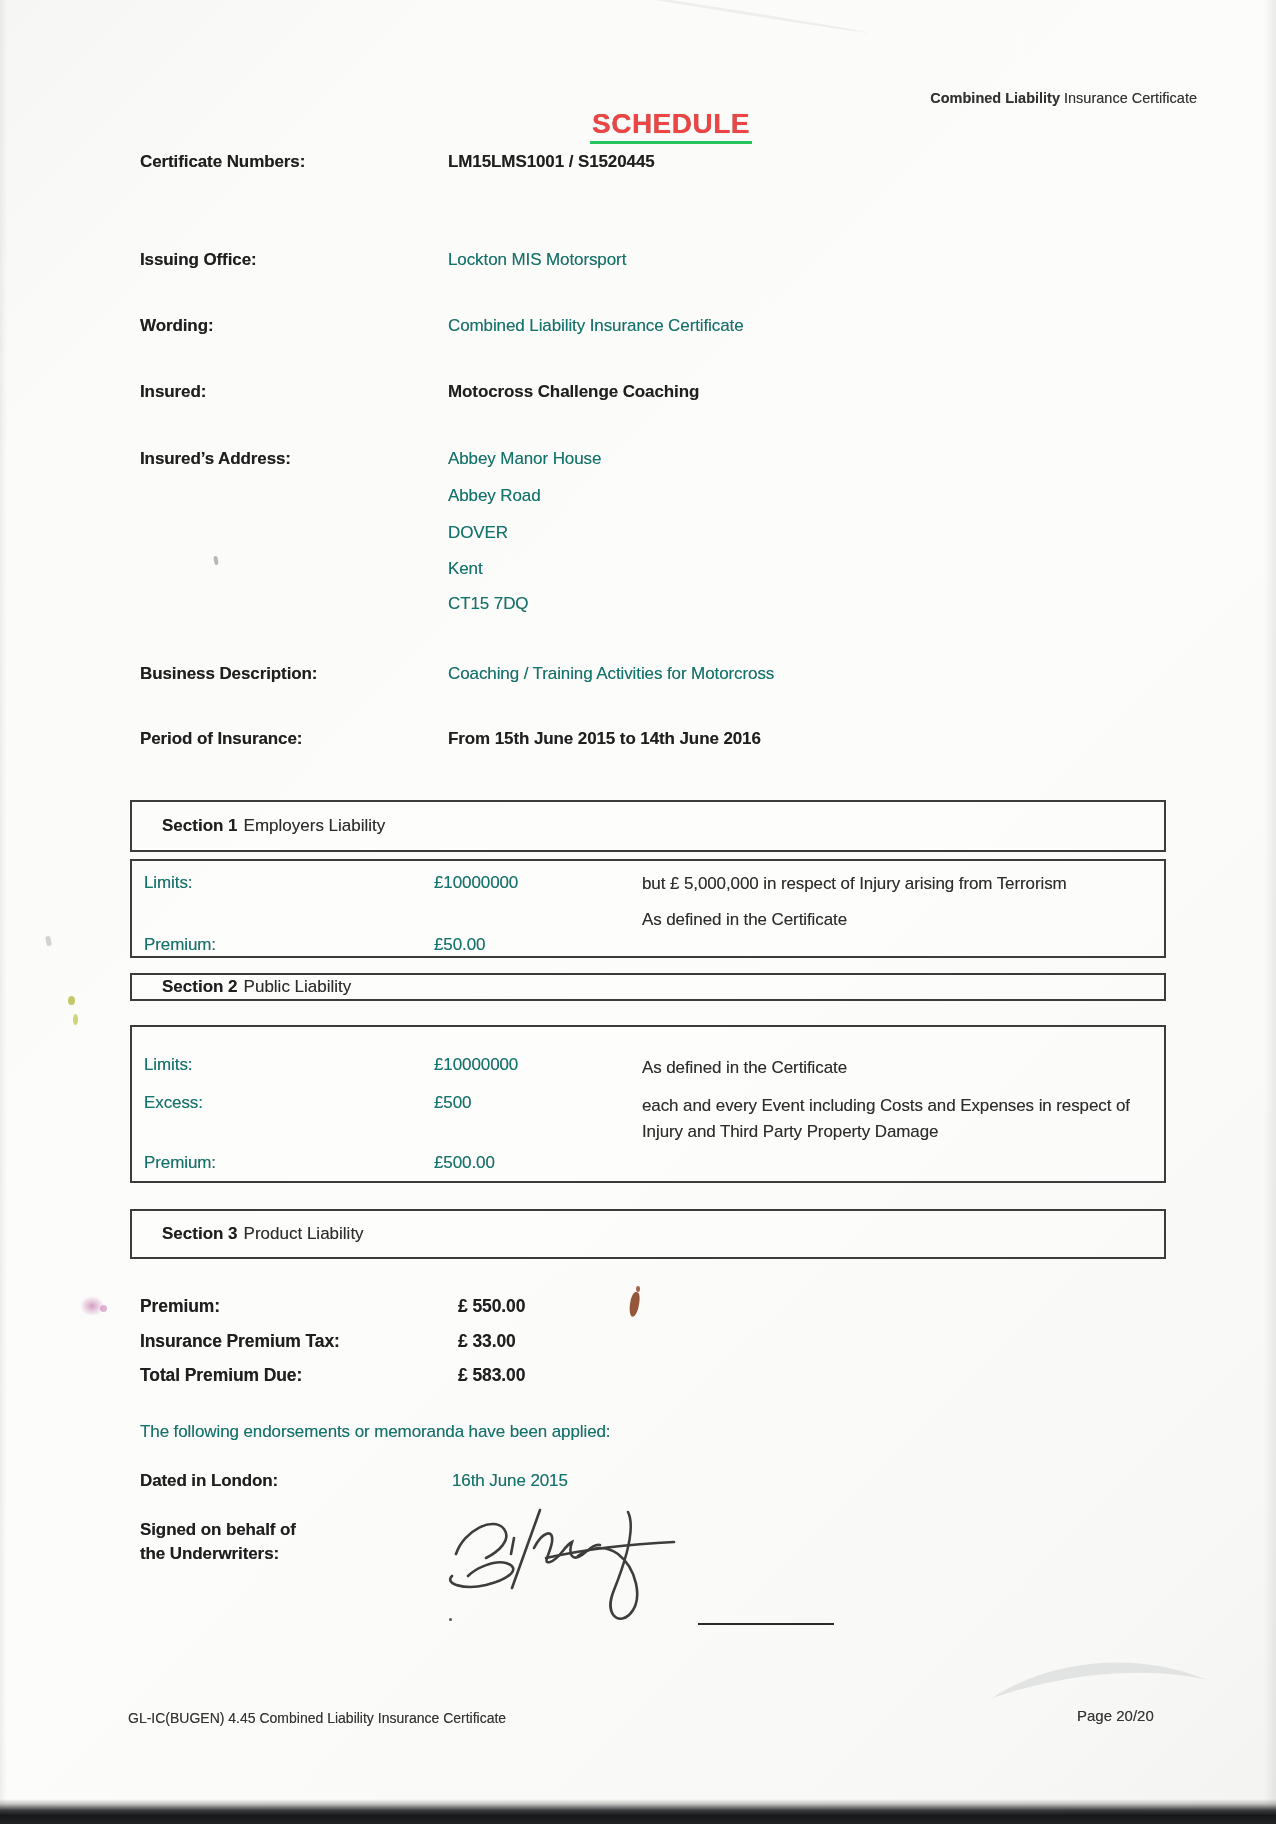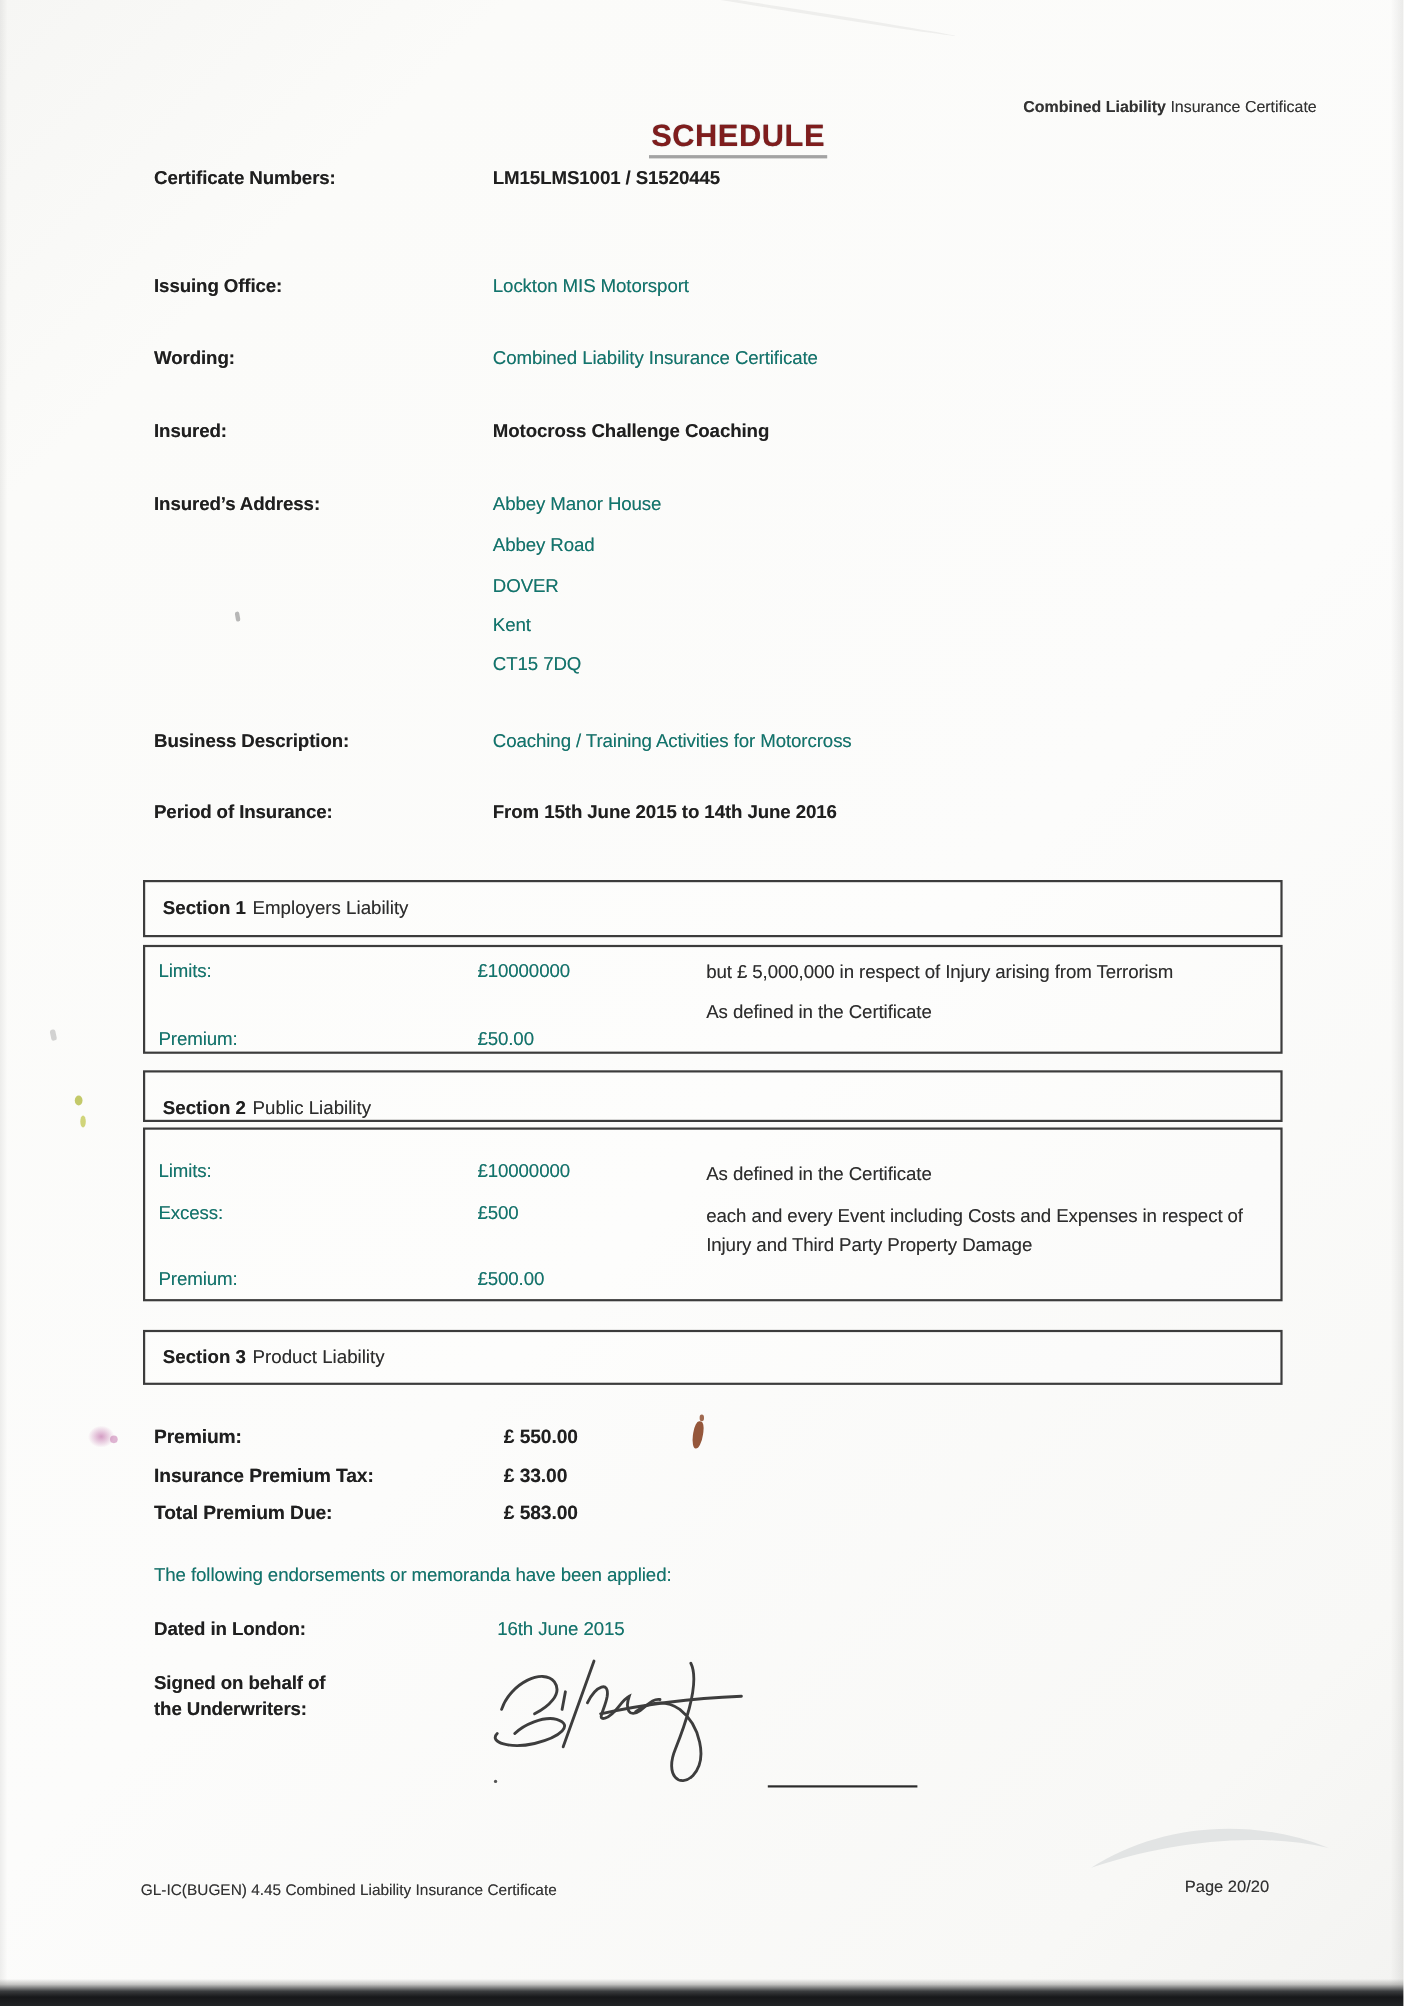--- a/index.html
+++ b/index.html
@@ -7,27 +7,27 @@
     width:1276px;height:1824px;position:relative;overflow:hidden;
     font-family:"Liberation Sans", sans-serif;
     background:linear-gradient(135deg,#f6f6f4 0%,#fbfbf9 15%,#fcfcfb 55%,#f8f8f6 88%,#f3f3f1 100%);
     color:#2b2b2b;
   }
   .abs{position:absolute;}
   .lbl{font-weight:700;font-size:17px;color:#1f1f1f;letter-spacing:-0.1px;text-shadow:0 0 .6px rgba(30,30,30,.55);}
   .val{font-size:17px;color:#0f766e;letter-spacing:-0.1px;text-shadow:0 0 .5px rgba(45,45,45,.45);}
   .vb{font-weight:700;color:#1f1f1f;}
   .title{
-    font-size:28px;font-weight:800;letter-spacing:.5px;color:#7f1d1d;
-    display:inline-block;border-bottom:3px solid #a3a3a3;padding:0 2px 1px 2px;
+    font-size:28px;font-weight:800;letter-spacing:.5px;color:#ef4444;
+    display:inline-block;border-bottom:3px solid #22c55e;padding:0 2px 1px 2px;
     text-shadow:0 0 .7px rgba(25,25,25,.6);
   }
   .corner{font-size:14.5px;color:#333;letter-spacing:0;text-shadow:0 0 .4px rgba(50,50,50,.5);}
   .box{position:absolute;left:130px;width:1036px;border:2px solid #3c3c3c;background:rgba(255,255,255,.25);box-sizing:border-box;}
-  .boxhead{display:flex;align-items:center;padding-left:16px;font-size:17px;}
+  .boxhead{display:flex;align-items:center;padding-left:30px;font-size:17px;}
   .boxhead .num{font-weight:700;color:#1f1f1f;text-shadow:0 0 .6px rgba(30,30,30,.55);}
   .boxhead .nm{margin-left:6px;color:#2d2d2d;text-shadow:0 0 .5px rgba(45,45,45,.45);}
   .note{font-size:17px;color:#2d2d2d;letter-spacing:-0.1px;text-shadow:0 0 .5px rgba(45,45,45,.45);line-height:26px;}
   .foot{font-size:14px;color:#333;text-shadow:0 0 .4px rgba(50,50,50,.5);}
   .edge-right{right:0;top:0;width:12px;height:1824px;background:linear-gradient(270deg,rgba(0,0,0,.07),rgba(0,0,0,0));}
   .edge-left{left:0;top:0;width:7px;height:1824px;background:linear-gradient(90deg,rgba(0,0,0,.06),rgba(0,0,0,0));}
   .bottomband{left:0;top:1799px;width:1276px;height:25px;
     background:linear-gradient(180deg,rgba(150,150,148,0) 0%,rgba(140,140,138,.5) 20%,#3a3c3e 45%,#17181a 66%,#212325 100%);}
   .crease{left:600px;top:10px;width:270px;height:3px;background:rgba(0,0,0,.05);border-radius:50%;transform:rotate(9deg);}
   .sig-underline{left:698px;top:1623px;width:136px;height:2px;background:#2b2b2b;}
@@ -78,21 +78,21 @@
 </div>
 <div class="box" style="top:859px;height:99px;">
   <div class="abs val" style="top:12px;left:12px;">Limits:</div>
   <div class="abs val" style="top:12px;left:302px;">£10000000</div>
   <div class="abs note" style="top:12px;left:510px;width:520px;line-height:22px;">but £ 5,000,000 in respect of Injury arising from Terrorism</div>
   <div class="abs note" style="top:48px;left:510px;width:520px;line-height:22px;">As defined in the Certificate</div>
   <div class="abs val" style="top:74px;left:12px;">Premium:</div>
   <div class="abs val" style="top:74px;left:302px;">£50.00</div>
 </div>
 
-<div class="box boxhead" style="top:973px;height:47px;align-items:flex-end;">
+<div class="box boxhead" style="top:973px;height:28px;">
   <span class="num">Section 2</span>
   <span class="nm">Public Liability</span>
 </div>
 <div class="box" style="top:1025px;height:158px;">
   <div class="abs val" style="top:28px;left:12px;">Limits:</div>
   <div class="abs val" style="top:28px;left:302px;">£10000000</div>
   <div class="abs note" style="top:28px;left:510px;width:520px;">As defined in the Certificate</div>
   <div class="abs val" style="top:66px;left:12px;">Excess:</div>
   <div class="abs val" style="top:66px;left:302px;">£500</div>
   <div class="abs note" style="top:66px;left:510px;width:520px;">each and every Event including Costs and Expenses in respect of Injury and Third Party Property Damage</div>

